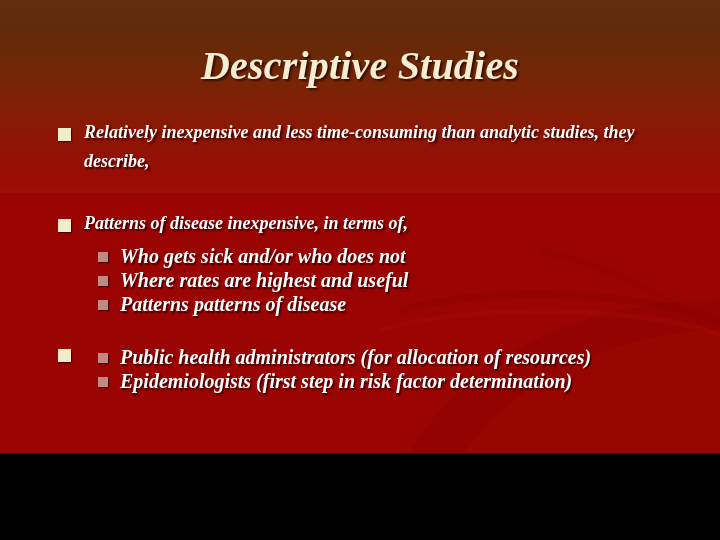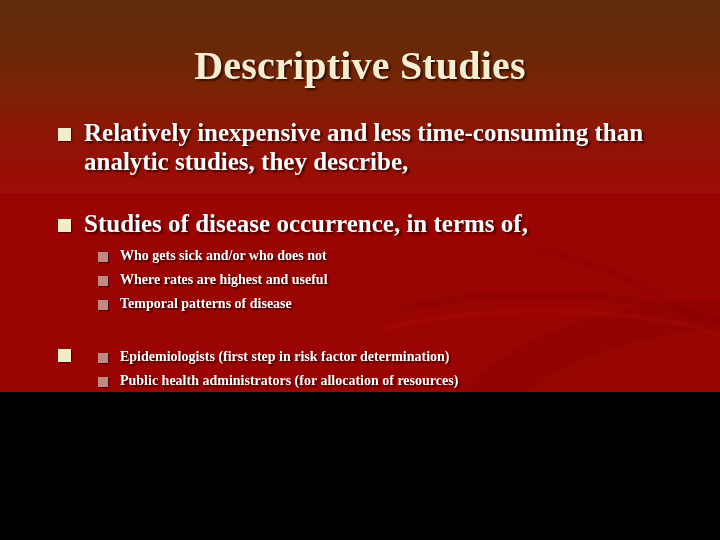--- a/index.html
+++ b/index.html
@@ -3,24 +3,25 @@
 <meta charset="utf-8">
 <style>
   html, body {
     margin: 0;
     padding: 0;
     background: #000;
   }
   #slide {
     position: relative;
     width: 720px;
-    height: 392px;
+    height: 453px;
     overflow: hidden;
     font-family: "Liberation Serif", "DejaVu Serif", serif;
     background: #c2410c;
+    font-style: italic;
   }
   
   .bg-grad {
     position: absolute;
     left: 0; top: 0;
     width: 720px;
     height: 193px;
     background: linear-gradient(to bottom,
         #612d0c 0%,
         #62290a 14%,
@@ -67,40 +68,40 @@
     left: 0;
     top: 118px;
     width: 720px;
     height: 420px;
   }
   .lvl1 {
     position: relative;
     padding-left: 84px;
     padding-right: 41px;
     color: #ffffff;
-    font-size: 25px;
+    font-size: 18px;
     font-weight: bold;
     line-height: 29px;
     text-shadow: 2px 2px 2px rgba(40,0,0,0.8);
   }
   .lvl1 .bullet {
     position: absolute;
     left: 58px;
     top: 10px;
     width: 13px;
     height: 13px;
     background: #f2ecc9;
     box-shadow: 1px 1px 1px rgba(40,0,0,0.7);
   }
   .lvl2 {
     position: relative;
     padding-left: 120px;
     padding-right: 36px;
     color: #ffffff;
-    font-size: 14px;
+    font-size: 20px;
     font-weight: bold;
     line-height: 24px;
     text-shadow: 1.5px 1.5px 1.5px rgba(40,0,0,0.8);
   }
   .lvl2 .bullet {
     position: absolute;
     left: 98px;
     top: 8px;
     width: 10px;
     height: 10px;
@@ -134,52 +135,52 @@
 
     <div class="lvl1">
       <span class="bullet"></span>
       <span>Relatively inexpensive and less time-consuming than analytic studies, they describe,</span>
     </div>
 
     <div class="gap-lg"></div>
 
     <div class="lvl1">
       <span class="bullet"></span>
-      <span>Studies of disease occurrence, in terms of,</span>
+      <span>Patterns of disease inexpensive, in terms of,</span>
     </div>
 
     <div class="gap-sm"></div>
 
     <div class="lvl2">
       <span class="bullet"></span>
       <span>Who gets sick and/or who does not</span>
     </div>
 
     <div class="lvl2">
       <span class="bullet"></span>
       <span>Where rates are highest and useful</span>
     </div>
 
     <div class="lvl2">
       <span class="bullet"></span>
-      <span>Temporal patterns of disease</span>
+      <span>Patterns patterns of disease</span>
     </div>
 
     <div class="gap-md"></div>
 
     <div class="lvl1">
       <span class="bullet"></span>
     </div>
 
     <div class="gap-sm"></div>
 
     <div class="lvl2">
       <span class="bullet"></span>
-      <span>Epidemiologists (first step in risk factor determination)</span>
+      <span>Public health administrators  (for allocation of resources)</span>
     </div>
 
     <div class="lvl2">
       <span class="bullet"></span>
-      <span>Public health administrators  (for allocation of resources)</span>
+      <span>Epidemiologists (first step in risk factor determination)</span>
     </div>
 
   </div>
 </div>
 
 </body></html>

